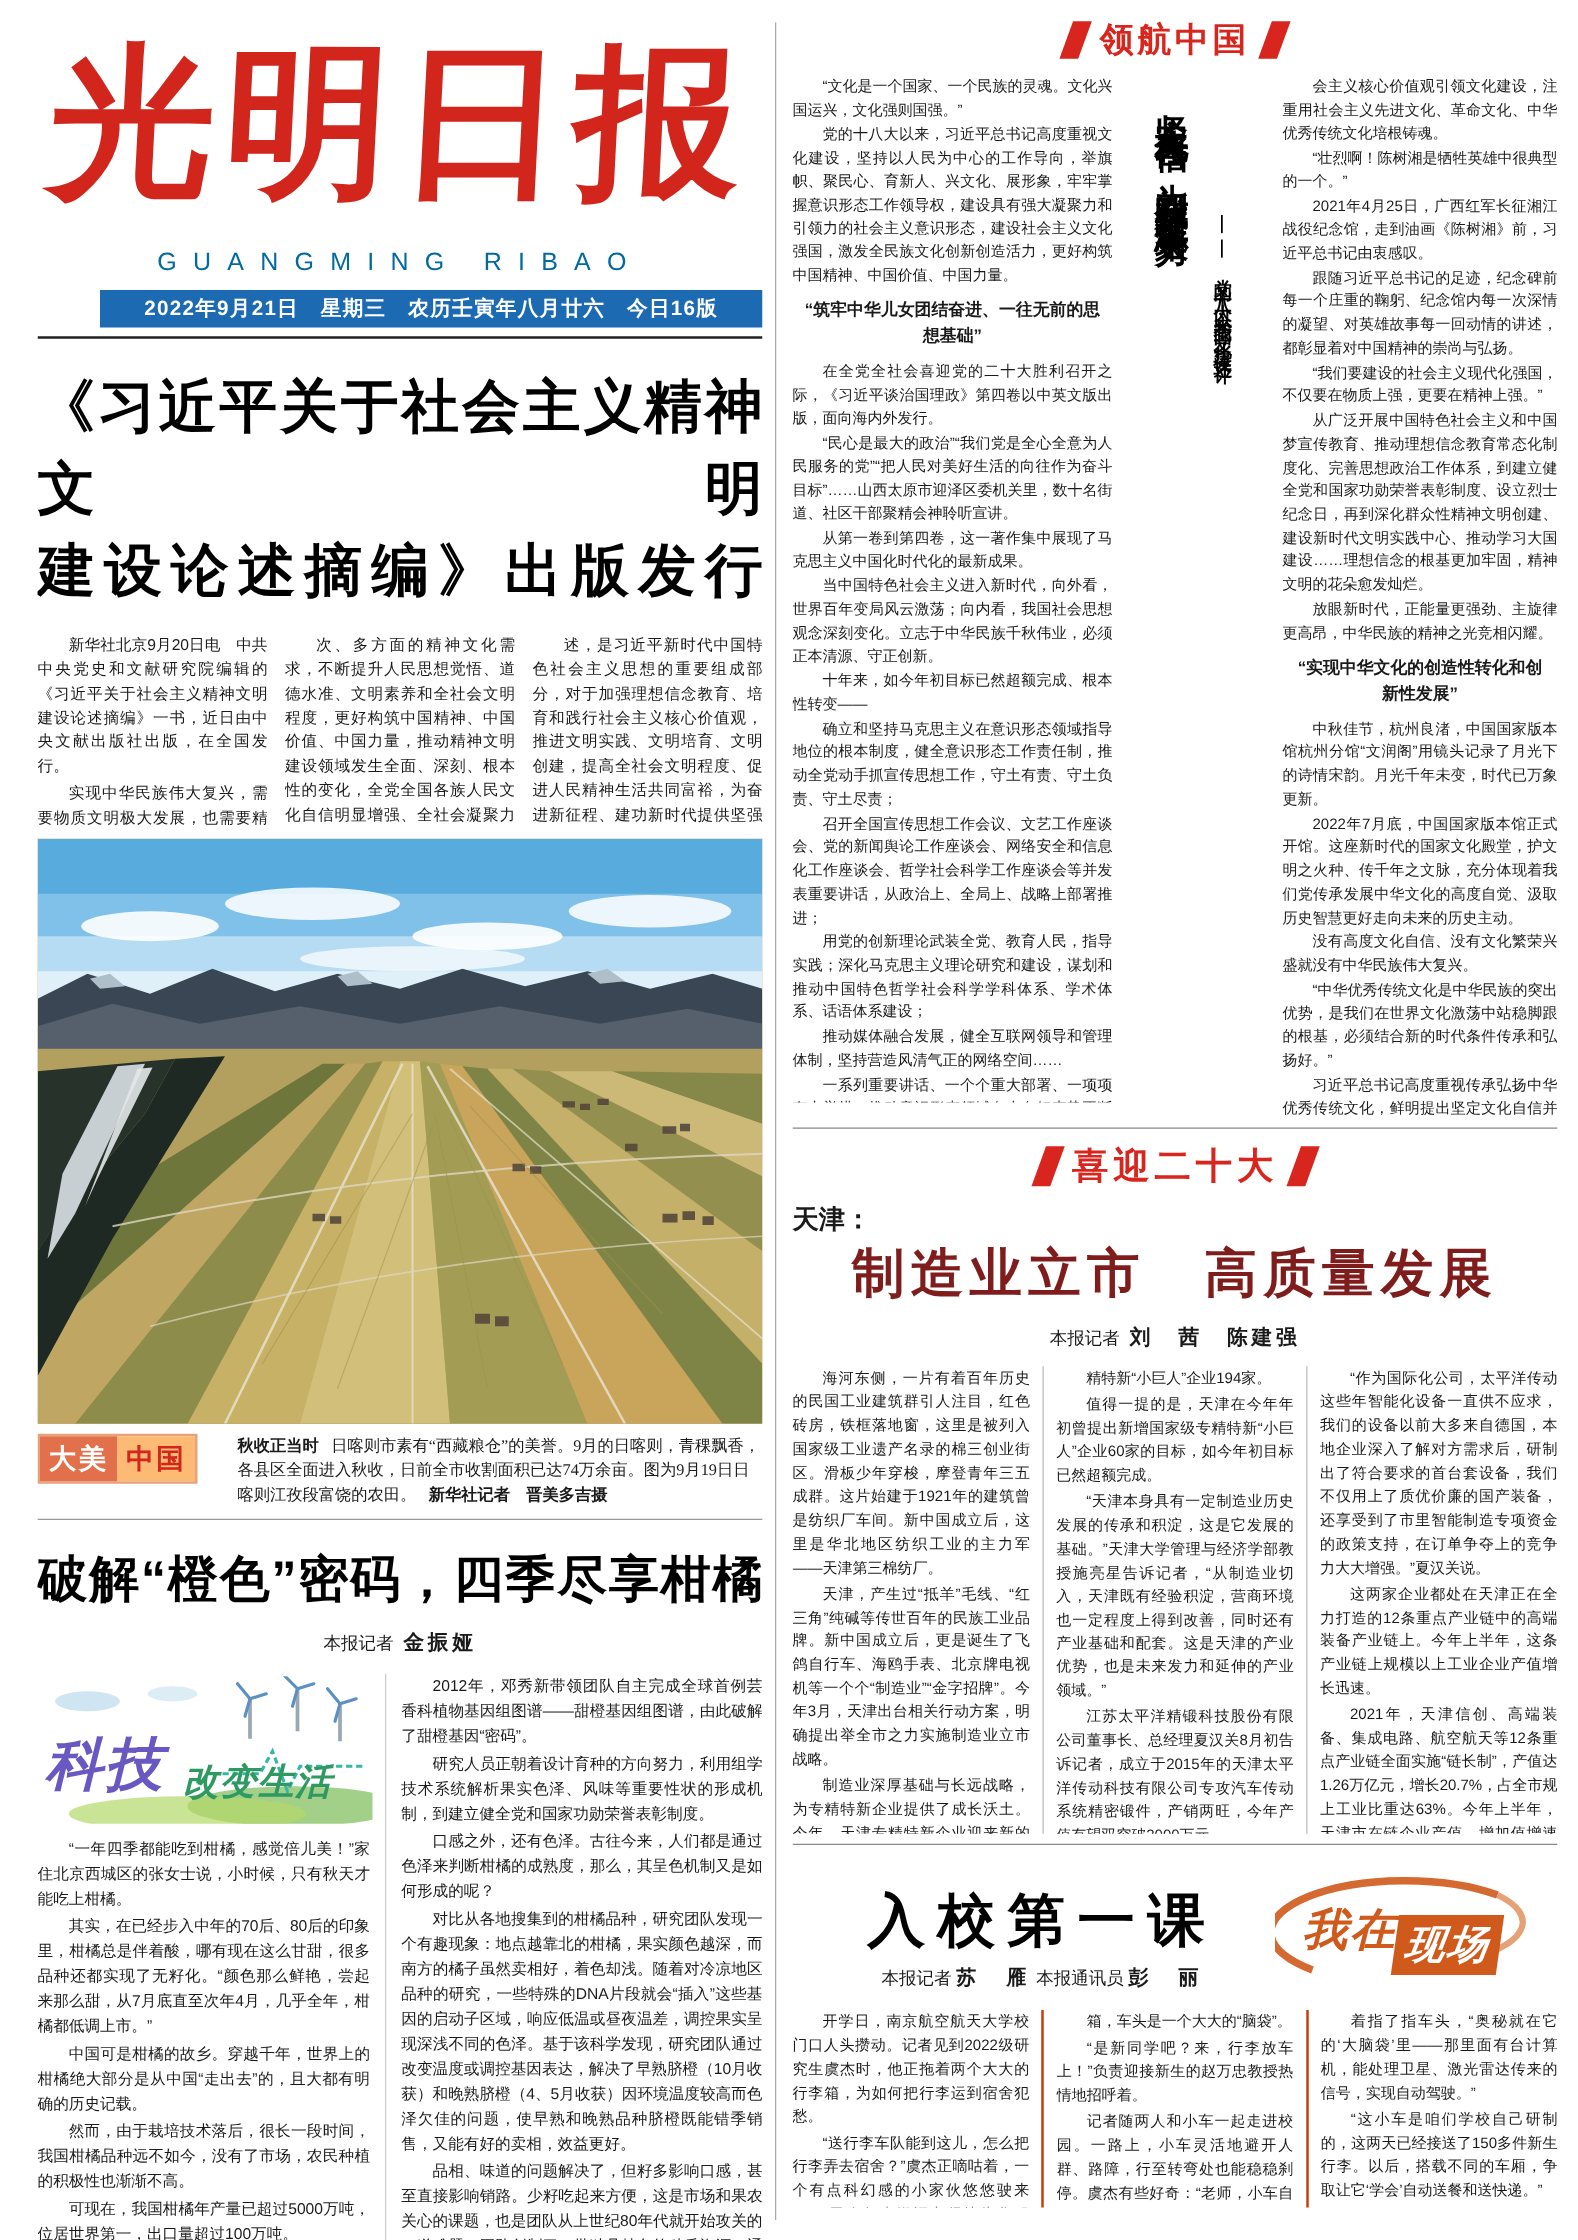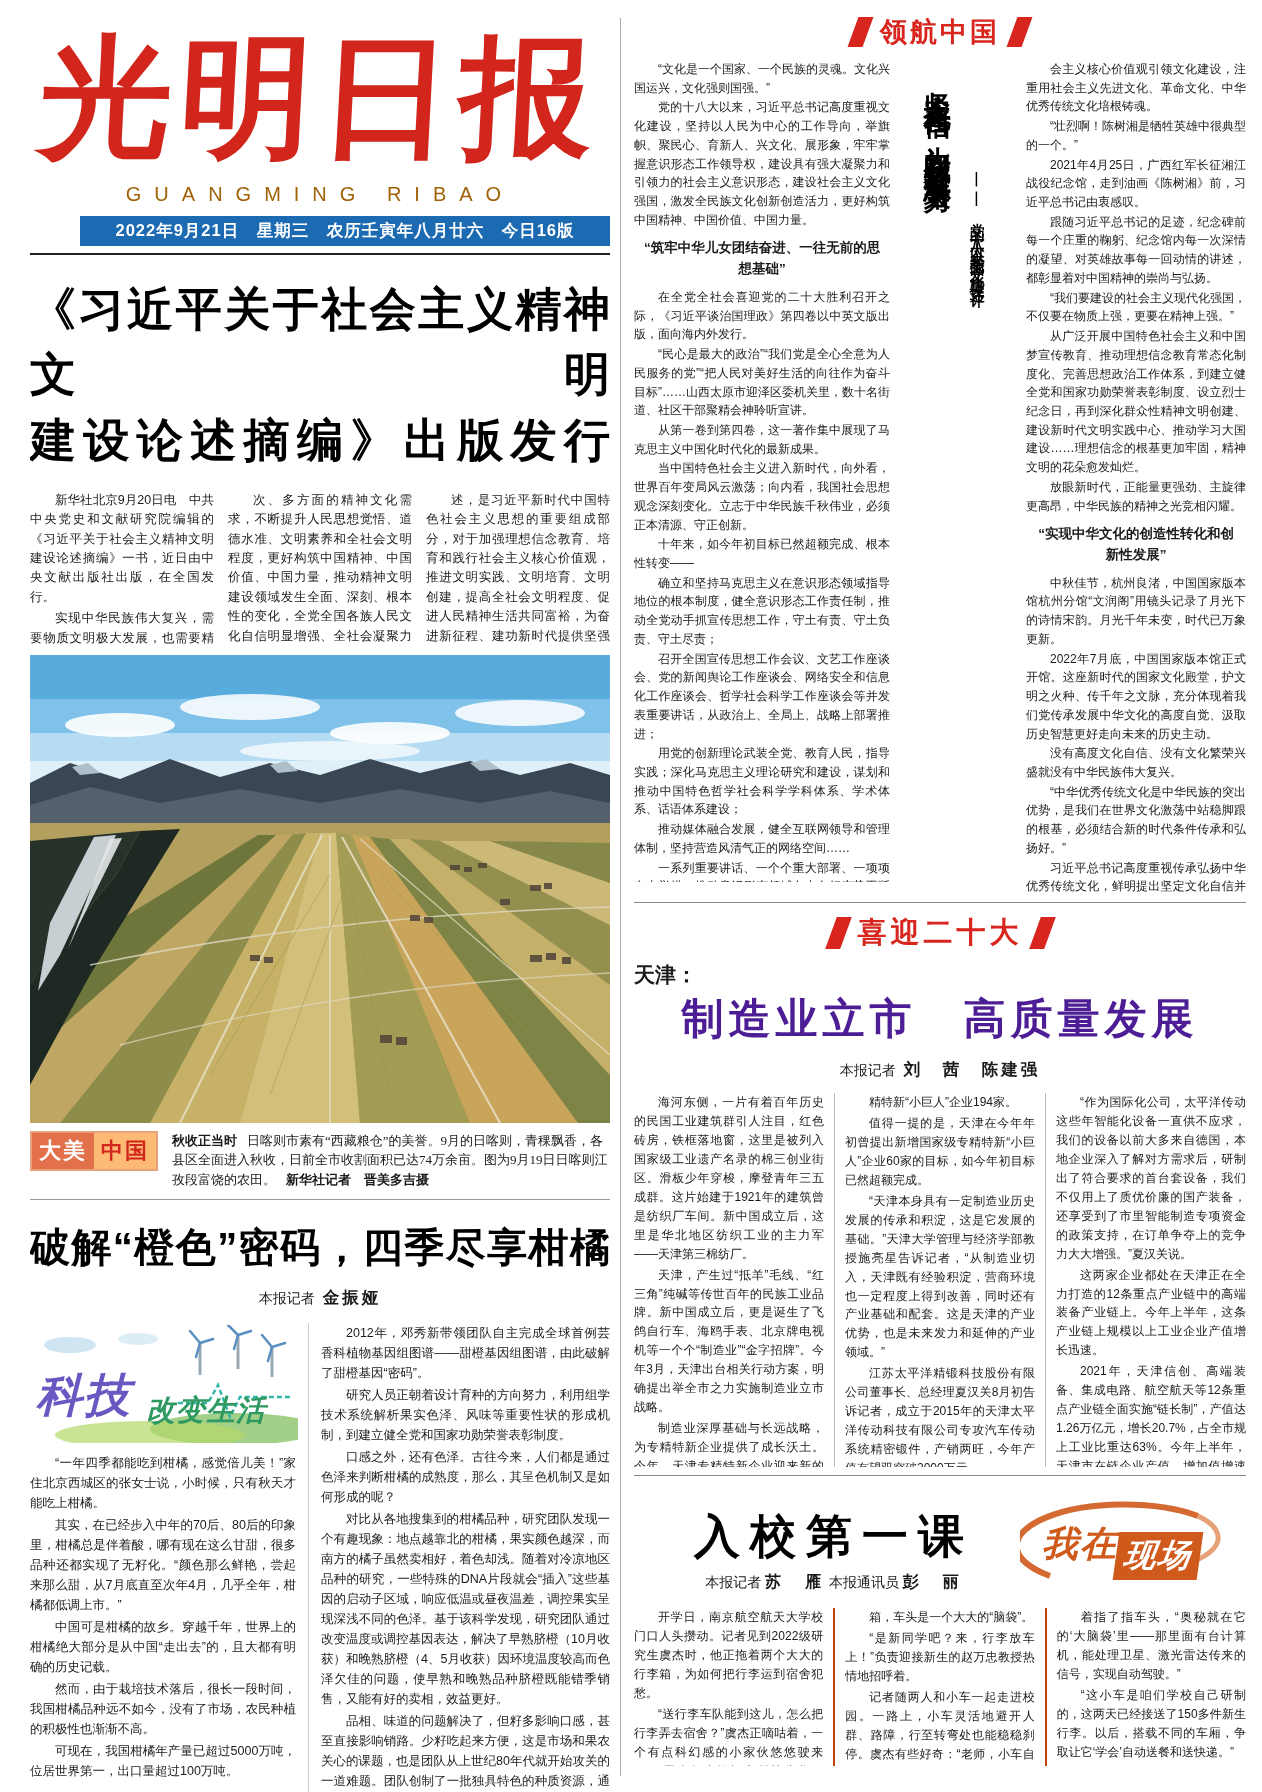--- a/index.html
+++ b/index.html
@@ -14,38 +14,38 @@
   .subhead { font-weight:bold; text-align:center; text-indent:0; margin:9px 6px; font-size:13.5px; line-height:1.5; }
   .col { overflow:hidden; }
 
   
   .left-block { position:absolute; left:30px; top:16px; width:580px; height:1776px; overflow:hidden; }
   .masthead-title {
     font-family:"Liberation Serif","DejaVu Serif",serif;
     color:#d2251c; font-size:132px; font-weight:bold; letter-spacing:8px;
     line-height:1.25; text-align:center; transform:skewX(-3deg); white-space:nowrap;
   }
-  .masthead-roman { text-align:center; font-size:20px; letter-spacing:13px; color:#a16207; margin-top:2px; }
+  .masthead-roman { text-align:center; font-size:20px; letter-spacing:13px; color:#0369a1; margin-top:18px; }
   .date-bar {
     margin:10px 0 0 50px; width:530px; height:30px; background:#1c6ab2; color:#fff;
     font-size:16.5px; font-weight:bold; display:flex; align-items:center; justify-content:center;
     letter-spacing:1px;
   }
   .info-line { margin-top:8px; font-size:14px; font-weight:bold; color:#111; letter-spacing:.3px; }
   .rule-dark { height:2px; background:#222; margin-top:7px; }
   .lead-headline { margin-top:22px; font-size:46px; font-weight:900; line-height:1.42; color:#000; }
   .lead-headline .hl-line { text-align:justify; text-align-last:justify; }
   .lead-body { display:flex; gap:14px; margin-top:18px; height:154px; }
   .lead-body .col { flex:1; font-size:12.5px; line-height:1.55; }
   .lead-body .para { margin-bottom:2px; }
 
   .photo-wrap { margin-top:10px; width:580px; height:468px; overflow:hidden; background:#b3a05e; }
   .photo-wrap svg { display:block; }
 
-  .caption-row { display:flex; margin-top:8px; gap:14px; align-items:flex-start; }
+  .caption-row { display:flex; margin-top:8px; gap:32px; align-items:flex-start; }
   .photo-badge { display:flex; border:2px solid #e7a17b; flex:0 0 auto; }
   .photo-badge .b1 { background:#e2704a; color:#fff; font-weight:900; font-size:22px; padding:3px 7px; letter-spacing:2px; }
   .photo-badge .b2 { background:#fdba74; color:#d2251c; font-weight:900; font-size:22px; padding:3px 7px; letter-spacing:2px; }
   .caption-text { font-size:13px; line-height:1.5; font-family:"Liberation Serif","DejaVu Serif",serif; }
   .caption-text .cap-lead { font-weight:bold; margin-right:10px; }
   .caption-text .cap-credit { font-weight:bold; margin-left:10px;text-align:center; }
   .rule-light { height:1px; background:#999; margin-top:10px; }
 
   .citrus-headline { margin-top:20px; font-size:40px; font-weight:900; text-align:justify; text-align-last:justify; color:#000; }
   .byline { text-align:center; font-size:14px; margin-top:12px; }
@@ -78,21 +78,21 @@
   .vt-sub { writing-mode:vertical-lr; font-size:14.5px; font-weight:bold; letter-spacing:5px; padding-top:102px; color:#000; }
   .lead-col-right { flex:1; padding-left:8px; font-size:12px; line-height:1.56; height:834px; }
   .lead-col-right .para { margin-bottom:1px; }
 
   .section-rule { height:1px; background:#888; margin:8px 0 0 0; }
 
   .tj-section { margin-top:10px; }
   .badge-md { font-size:29px; letter-spacing:4px; }
   .badge-md .bar { height:32px; }
   .tj-kicker { font-size:21px; font-weight:900; margin-top:8px; }
-  .tj-headline { font-family:"Liberation Serif","DejaVu Serif",serif; font-size:42px; font-weight:900; text-align:center; letter-spacing:5px; margin-top:2px; color:#4c1d95; }
+  .tj-headline { font-family:"Liberation Serif","DejaVu Serif",serif; font-size:42px; font-weight:900; text-align:center; letter-spacing:5px; margin-top:2px; color:#7f1d1d; }
   .tj-cols { display:flex; margin-top:12px; height:374px; }
   .tj-cols .col { flex:1; font-size:12px; line-height:1.58; padding:0 10px; }
   .tj-cols .col + .col { border-left:1px solid #bbb; }
   .tj-cols .col:first-child { padding-left:0; }
   .tj-cols .col:last-child { padding-right:0; }
   .tj-cols .para { margin-bottom:2px; }
 
   .school-section { margin-top:12px; position:relative; }
   .school-head { position:relative; height:112px; }
   .school-headline { position:absolute; left:0; width:400px; text-align:center; top:18px;

